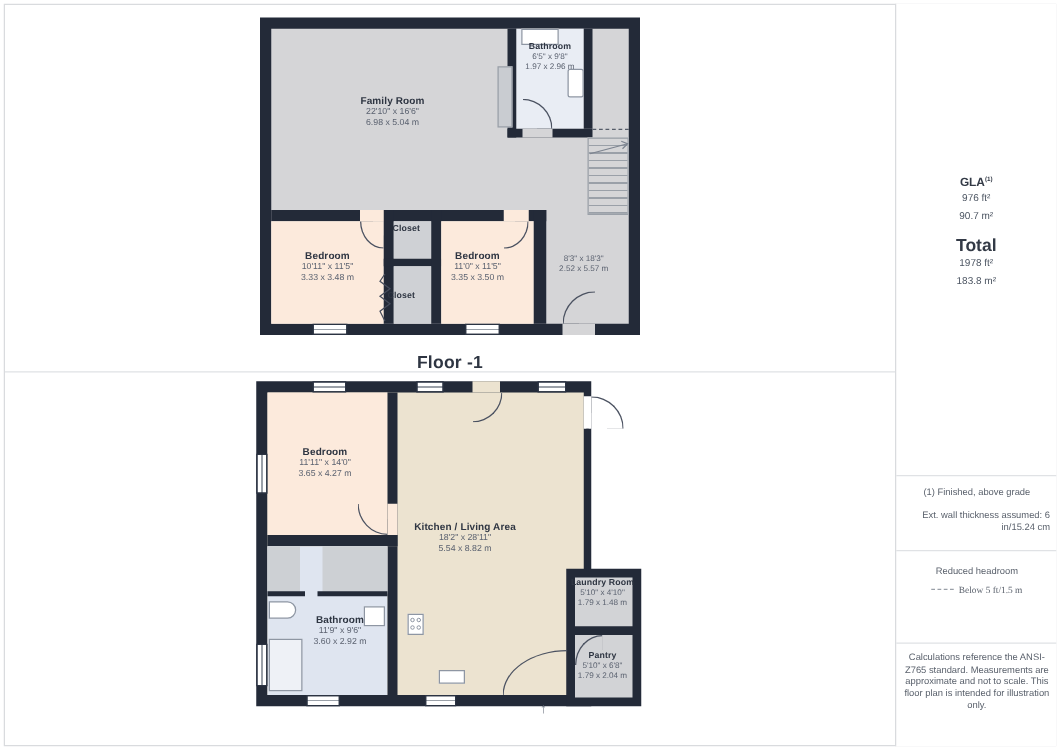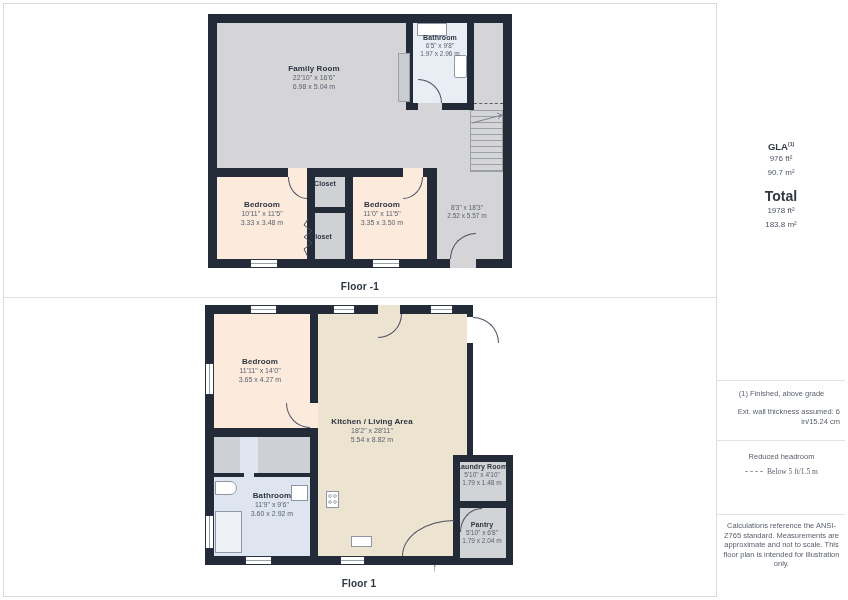--- a/index.html
+++ b/index.html
@@ -19,21 +19,21 @@
   .arc.bbl{border-bottom:1px solid #4a5160;border-left:1px solid #4a5160;border-bottom-left-radius:100% 100%;}
   .stairs{position:absolute;box-sizing:border-box;background-color:#d5d5d7;background-image:repeating-linear-gradient(to bottom,transparent 0 5px,#9aa0a8 5px 6px);border:1px solid #9aa0a8;}
   .fixture{position:absolute;background:#fff;border:1px solid #8e96a3;box-sizing:border-box;}
   .fixture-gray{position:absolute;background:#c9ccd1;border:1px solid #9aa0a8;box-sizing:border-box;}
   .dashed-line{position:absolute;border-top:1px dashed #555c68;height:0;}
   .room-label{position:absolute;text-align:center;color:#2e3542;}
   .room-name{font-weight:bold;font-size:8px;line-height:10px;letter-spacing:.1px;}
   .room-name.small{font-size:7px;line-height:8px;}
   .room-dim{font-size:7px;line-height:8.5px;color:#5b6270;}
   .room-dim.small{font-size:6.5px;line-height:8px;}
-  .floor-caption{position:absolute;text-align:center;font-weight:bold;font-size:10px;color:#2e3542;letter-spacing:.2px;}
+  .floor-caption{position:absolute;text-align:center;font-weight:bold;font-size:14px;color:#2e3542;letter-spacing:.2px;}
   .arrow-up{position:absolute;color:#6d7480;font-size:11px;line-height:11px;}
   .sidebar{position:absolute;left:716px;top:3px;width:128px;height:594px;border-left:1px solid #d9dbde;background:#fff;}
   .sb-divider{position:absolute;left:0;right:0;height:1px;background:#e0e2e5;}
   .gla-block{position:absolute;left:0;right:0;text-align:center;color:#39414e;}
   .gla-title{font-size:9.5px;font-weight:bold;color:#333a46;}
   .gla-title sup{font-size:5px;}
   .gla-val{font-size:8px;color:#4c5562;line-height:14px;}
   .total-title{font-size:14px;font-weight:bold;color:#333a46;margin-top:8px;}
   .note{position:absolute;left:6px;right:5px;text-align:center;font-size:7.5px;line-height:10px;color:#5a616c;}
   .legend-dash{display:inline-block;width:18px;height:0;border-top:1px dashed #9aa0a8;margin-right:4px;vertical-align:2px;}
@@ -87,21 +87,21 @@
       <polyline points="5,0 1,6 9,12 1,18 9,24 1,30 5,38" fill="none" stroke="#454c5c" stroke-width="1"></polyline>
     </svg>
 
     <div class="fixture-gray" style="left:190px;top:39px;width:12px;height:49px;"></div>
 
     <div class="window-h" style="left:42px;top:245px;width:28px;"></div>
     <div class="window-h" style="left:164px;top:245px;width:28px;"></div>
     <div class="floor" style="left:242px;top:245px;width:26px;height:9px;background:#d5d5d7;"></div>
     <div class="arc btl" style="left:242px;top:219px;width:26px;height:26px;"></div>
 
-    <div class="room-label" style="left:41px;top:50px;width:130px;text-align:center;">
+    <div class="room-label" style="left:41px;top:62px;width:130px;text-align:center;">
       <div class="room-name">Family Room</div>
       <div class="room-dim">22'10" x 16'6"</div>
       <div class="room-dim">6.98 x 5.04 m</div>
     </div>
     <div class="room-label" style="left:197px;top:20px;width:70px;">
       <div class="room-name small">Bathroom</div>
       <div class="room-dim small">6'5" x 9'8"</div>
       <div class="room-dim small">1.97 x 2.96 m</div>
     </div>
     <div class="room-label" style="left:14px;top:186px;width:80px;">
@@ -202,21 +202,20 @@
       <div class="room-dim small">1.79 x 1.48 m</div>
     </div>
     <div class="room-label" style="left:251px;top:216px;width:52px;">
       <div class="room-name small">Pantry</div>
       <div class="room-dim small">5'10" x 6'8"</div>
       <div class="room-dim small">1.79 x 2.04 m</div>
     </div>
   </div>
 
   <div class="arrow-up" style="left:432px;top:562px;">↑</div>
-  <div class="floor-caption" style="left:205px;top:578px;width:308px;">Floor 1</div>
 
   <div class="sidebar">
     <div class="gla-block" style="top:138px;">
       <div class="gla-title"><span>GLA</span><sup>(1)</sup></div>
       <div class="gla-val">976 ft²</div>
       <div class="gla-val">90.7 m²</div>
       <div class="total-title">Total</div>
       <div class="gla-val">1978 ft²</div>
       <div class="gla-val">183.8 m²</div>
     </div>

